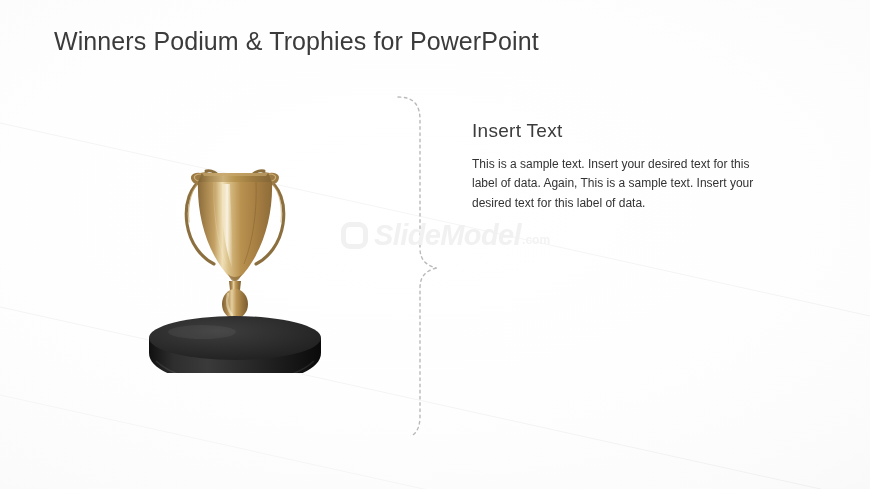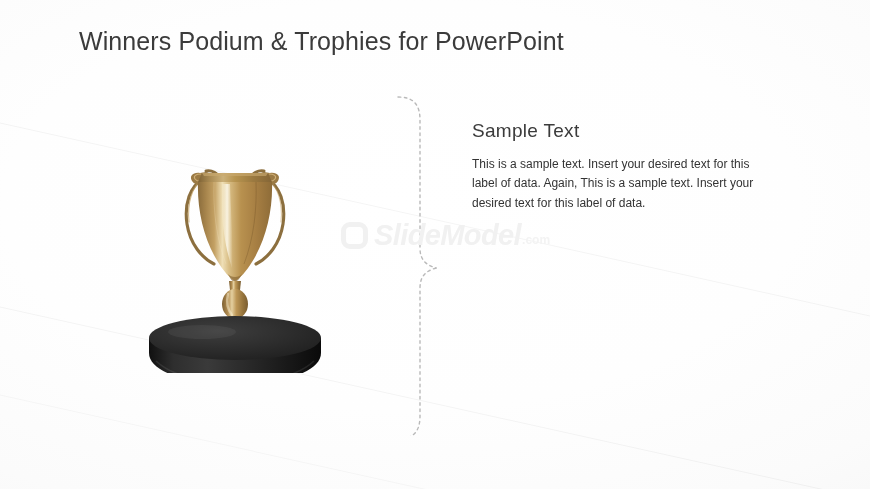--- a/index.html
+++ b/index.html
@@ -42,21 +42,20 @@
   
   #title {
     position: absolute;
     left: 54px;
     top: 27px;
     font-size: 25px;
     font-weight: 400;
     letter-spacing: 0.1px;
     color: #3b3b3b;
     white-space: nowrap;
-    margin-left: 25px;
   }
 
   
   #watermark {
     position: absolute;
     left: 341px;
     top: 221px;
     display: flex;
     align-items: center;
     pointer-events: none;
@@ -298,21 +297,21 @@
   <div id="bracket">
     <svg width="56" height="348" viewBox="0 0 56 348" xmlns="http://www.w3.org/2000/svg">
 
       <path d="M 8 9 C 22 9, 30 15, 30 32 L 30 160 C 30 172, 36 177, 46 180" fill="none" stroke="#b9b9b9" stroke-width="1.4" stroke-linecap="round" stroke-dasharray="2.6 3.6"></path>
 
       <path d="M 46 180 C 36 183, 30 188, 30 200 L 30 328 C 30 345, 22 351, 8 351" fill="none" stroke="#b9b9b9" stroke-width="1.4" stroke-linecap="round" stroke-dasharray="2.6 3.6"></path>
     </svg>
   </div>
 
   <div id="textblock">
-    <h2 id="sample-heading">Sample Text</h2>
+    <h2 id="sample-heading">Insert Text</h2>
     <p id="sample-body">This is a sample text. Insert your desired text for this label of data. Again, This is a sample text. Insert your desired text for this label of data.</p>
   </div>
 
   <div id="watermark">
     <span class="wm-logo"></span>
     <span class="wm-word">SlideModel</span>
     <span class="wm-tld">.com</span>
   </div>
 
 </div>

